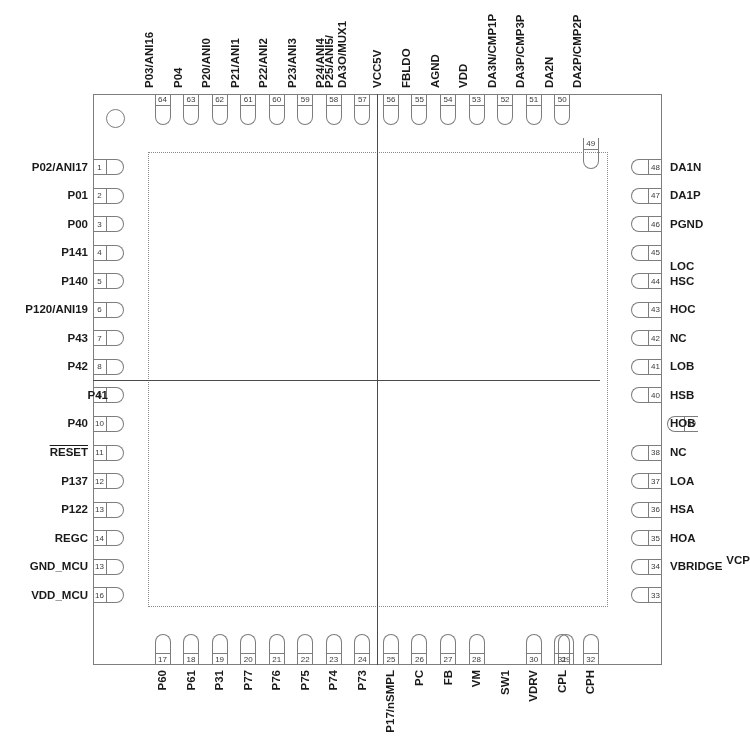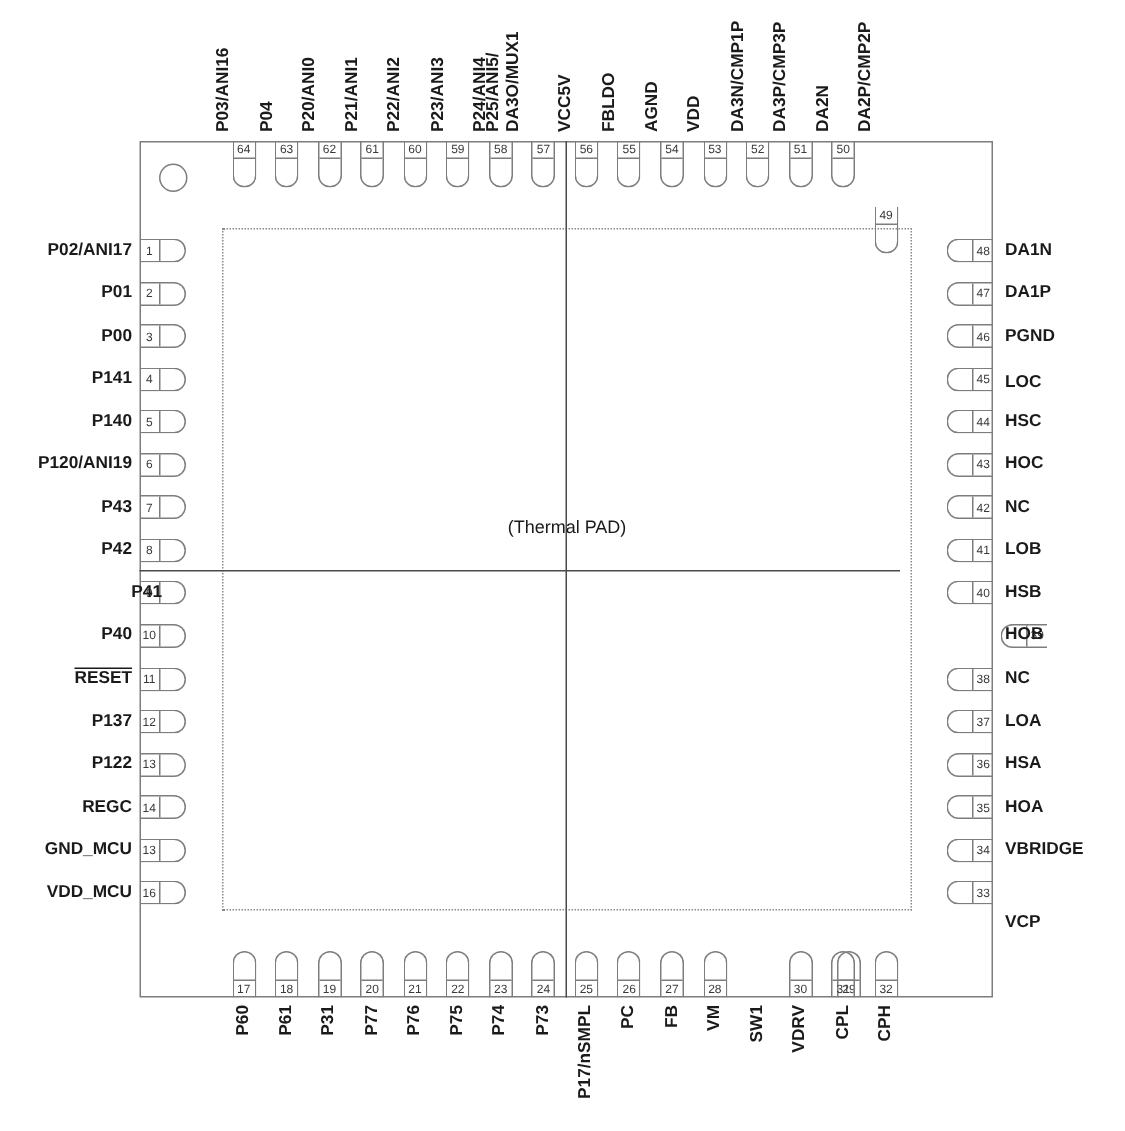--- a/index.html
+++ b/index.html
@@ -61,21 +61,20 @@
 </head>
 <body>
 
 <div id="diagram">
   <div class="package"></div>
   <div class="pin1-circle"></div>
   <div class="epad"></div>
   <div class="center-v"></div>
   <div class="center-h"></div>
   <div class="epad-text">
-    <div>(Thermal PAD)</div>
   </div>
 <div class="pin pin-top" style="left: 154.5px; top: 94px;">
       <div class="num">64</div>
     </div>
     <div class="plabel vlabel label-top" style="left: 156px; top: 75px;">P03/ANI16</div>
     <div class="pin pin-top" style="left: 183.05px; top: 94px;">
       <div class="num">63</div>
     </div>
     <div class="plabel vlabel label-top" style="left: 184.55px; top: 75px;">P04</div>
     <div class="pin pin-top" style="left: 211.6px; top: 94px;">
@@ -273,21 +272,21 @@
       <div class="num">47</div>
     </div>
     <div class="plabel label-right" style="top: 189.05px;">DA1P</div>
     <div class="pin pin-right" style="left: 631px; top: 216.1px;">
       <div class="num">46</div>
     </div>
     <div class="plabel label-right" style="top: 217.6px;">PGND</div>
     <div class="pin pin-right" style="left: 631px; top: 244.65px;">
       <div class="num">45</div>
     </div>
-    <div class="plabel label-right" style="top: 249px;">LOC</div>
+    <div class="plabel label-right" style="top: 260px;">LOC</div>
     <div class="pin pin-right" style="left: 631px; top: 273.2px;">
       <div class="num">44</div>
     </div>
     <div class="plabel label-right" style="top: 274.7px;">HSC</div>
     <div class="pin pin-right" style="left: 631px; top: 301.75px;">
       <div class="num">43</div>
     </div>
     <div class="plabel label-right" style="top: 303.25px;">HOC</div>
     <div class="pin pin-right" style="left: 631px; top: 330.3px;">
       <div class="num">42</div>
@@ -321,14 +320,14 @@
       <div class="num">35</div>
     </div>
     <div class="plabel label-right" style="top: 531.65px;">HOA</div>
     <div class="pin pin-right" style="left: 631px; top: 558.7px;">
       <div class="num">34</div>
     </div>
     <div class="plabel label-right" style="top: 560.2px;">VBRIDGE</div>
     <div class="pin pin-right" style="left: 631px; top: 587.25px;">
       <div class="num">33</div>
     </div>
-    <div class="plabel label-right" style="top: 609px;">VCP</div>
+    <div class="plabel label-right" style="top: 554px; text-align: right;">VCP</div>
   </div>
 
 </body></html>

